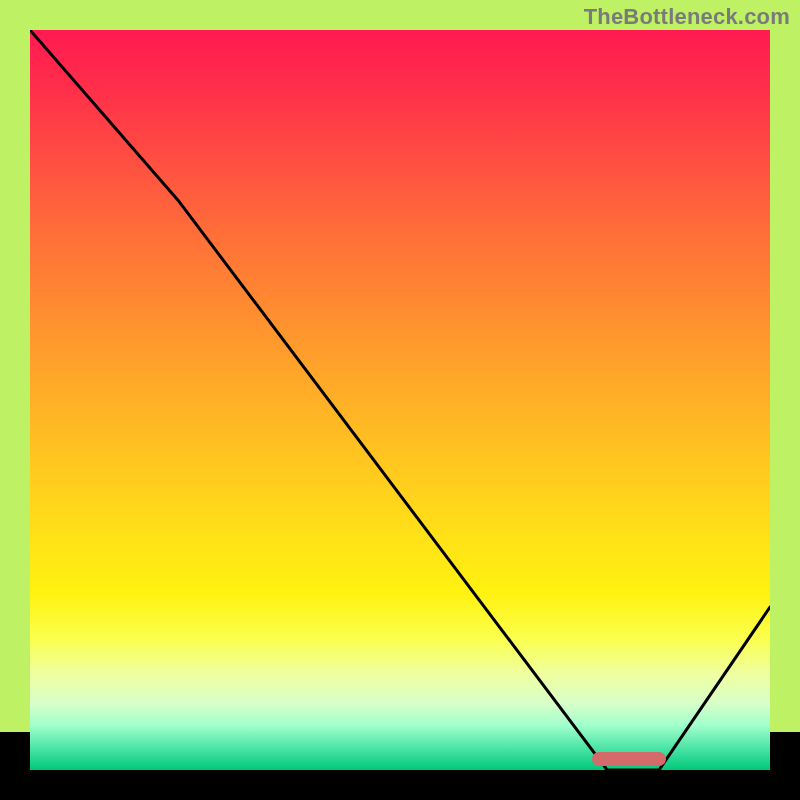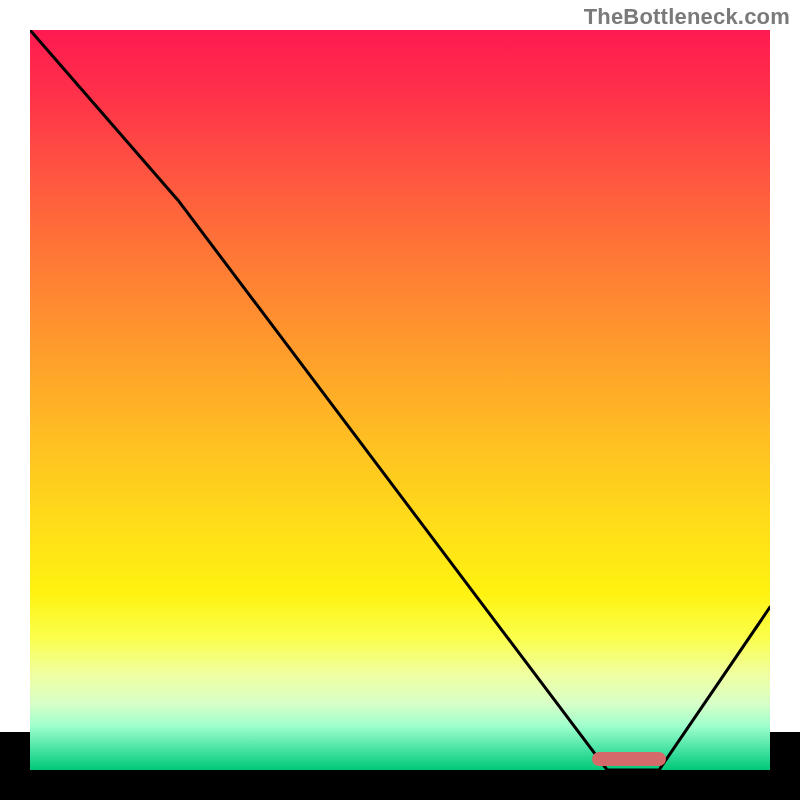--- a/index.html
+++ b/index.html
@@ -1,21 +1,21 @@
 <!DOCTYPE html>
 <html><head>
 <meta charset="utf-8">
 <style>
   * { margin: 0; padding: 0; box-sizing: border-box; }
   html, body { width: 800px; height: 800px; overflow: hidden; background: #000; }
   .frame {
     position: relative;
     width: 800px;
     height: 732px;
-    background: #ffffff;
+    background: #bef264;
   }
   .plot-area {
     position: absolute;
     left: 30px;
     top: 30px;
     width: 740px;
     height: 740px;
     background: linear-gradient(to bottom,
       #ff1a51 0%,
       #ff2f4a 8%,

